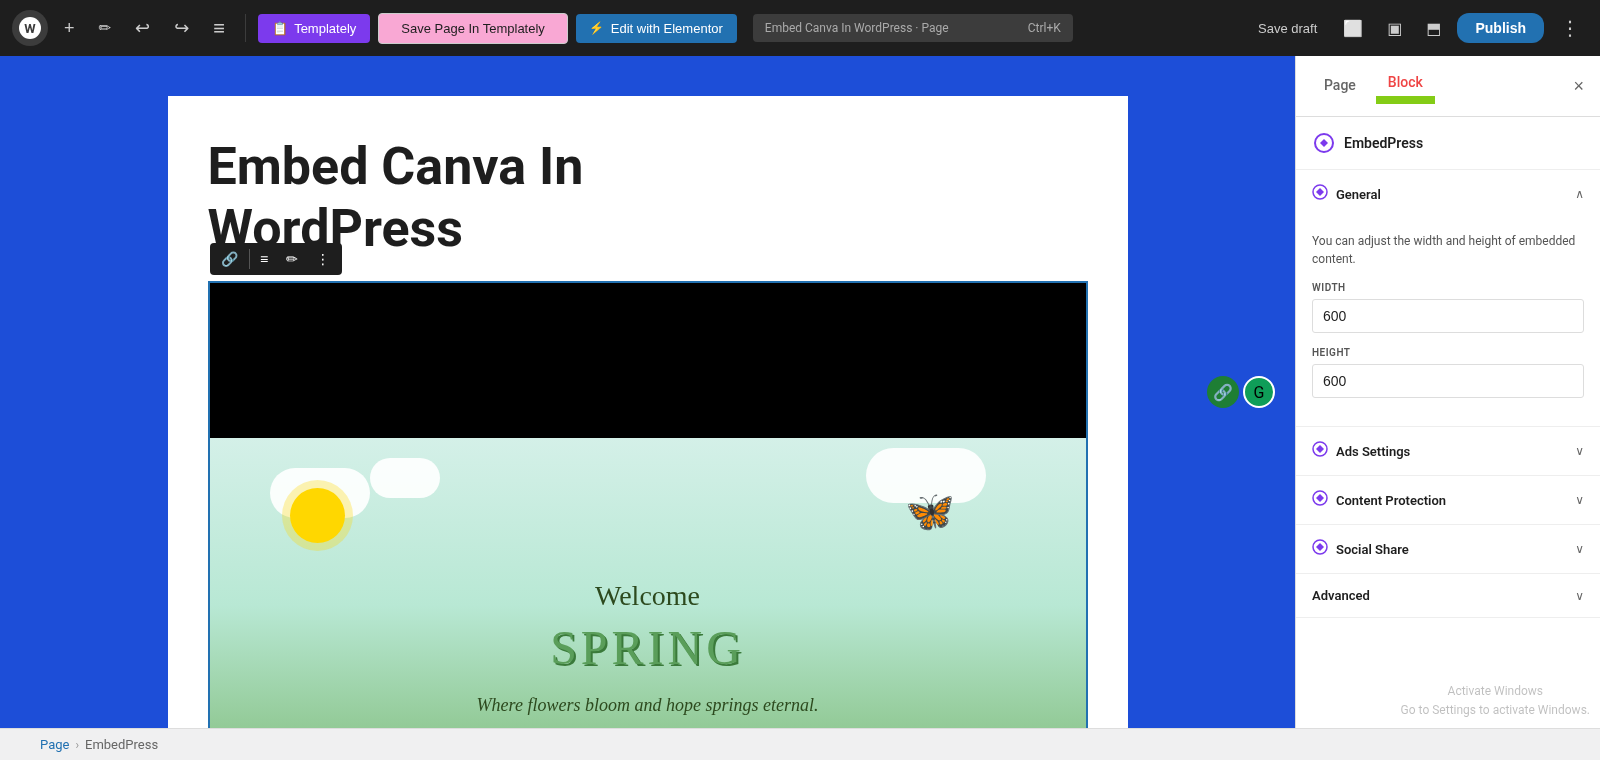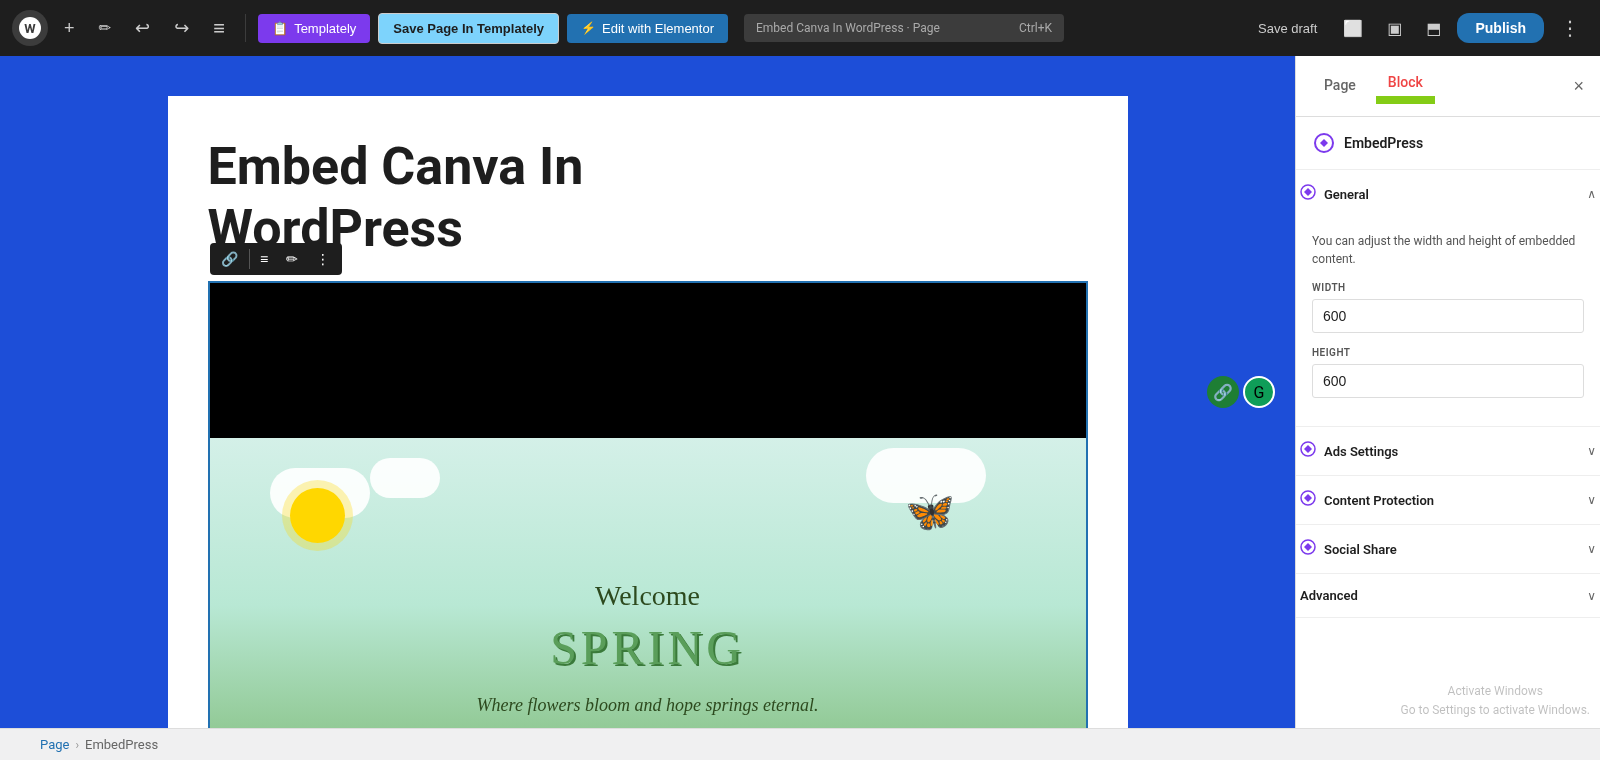--- a/index.html
+++ b/index.html
@@ -24,22 +24,22 @@
       padding: 6px 8px; border-radius: 4px; display: flex; align-items: center;
       justify-content: center; font-size: 18px;
     }
     .toolbar-divider { width: 1px; height: 28px; background: #3c3c3c; margin: 0 4px; }
     .btn-templately {
       background: #7c3aed; color: white; border: none; border-radius: 4px;
       padding: 7px 14px; cursor: pointer; display: flex; align-items: center;
       gap: 6px; font-size: 13px; font-weight: 500; white-space: nowrap;
     }
     .btn-save-templately {
-      background: #7dd3fc; color: #1e1e1e; border: 1px solid #ccc; border-radius: 4px;
-      padding: 7px 14px; cursor: pointer; font-size: 13px; font-weight: 700; white-space: nowrap;
+      background: #f9a8d4; color: #1e1e1e; border: 1px solid #ccc; border-radius: 4px;
+      padding: 7px 22px; cursor: pointer; font-size: 13px; font-weight: 400; white-space: nowrap;
     }
     .btn-elementor {
       background: #2271b1; color: white; border: none; border-radius: 4px;
       padding: 7px 14px; cursor: pointer; display: flex; align-items: center;
       gap: 6px; font-size: 13px; font-weight: 500; white-space: nowrap;
     }
     .search-bar {
       flex: 1; max-width: 320px; background: #3c3c3c; border: none; border-radius: 4px;
       color: #ccc; padding: 7px 12px; font-size: 13px; display: flex; align-items: center;
       justify-content: space-between; margin: 0 8px;
@@ -161,21 +161,21 @@
     .plugin-icon {
       width: 24px; height: 24px; display: flex; align-items: center; justify-content: center;
     }
     .plugin-name { font-size: 14px; font-weight: 600; color: #1e1e1e; }
 
     .panel-section {
       border-bottom: 1px solid #eee;
     }
     .panel-section-header {
       display: flex; align-items: center; justify-content: space-between;
-      padding: 14px 4px; cursor: pointer;
+      padding: 14px 16px; cursor: pointer;
     }
     .section-left { display: flex; align-items: center; gap: 8px; }
     .section-icon { font-size: 16px; color: #7c3aed; }
     .section-label { font-size: 13px; font-weight: 600; color: #1e1e1e; }
     .chevron { font-size: 12px; color: #666; }
 
     .panel-section-content { padding: 14px 16px; }
     .general-desc { font-size: 12px; color: #555; line-height: 1.5; margin-bottom: 14px; }
     .field-label { font-size: 10px; font-weight: 600; color: #555; letter-spacing: 0.5px; margin-bottom: 6px; text-transform: uppercase; }
     .field-input {

